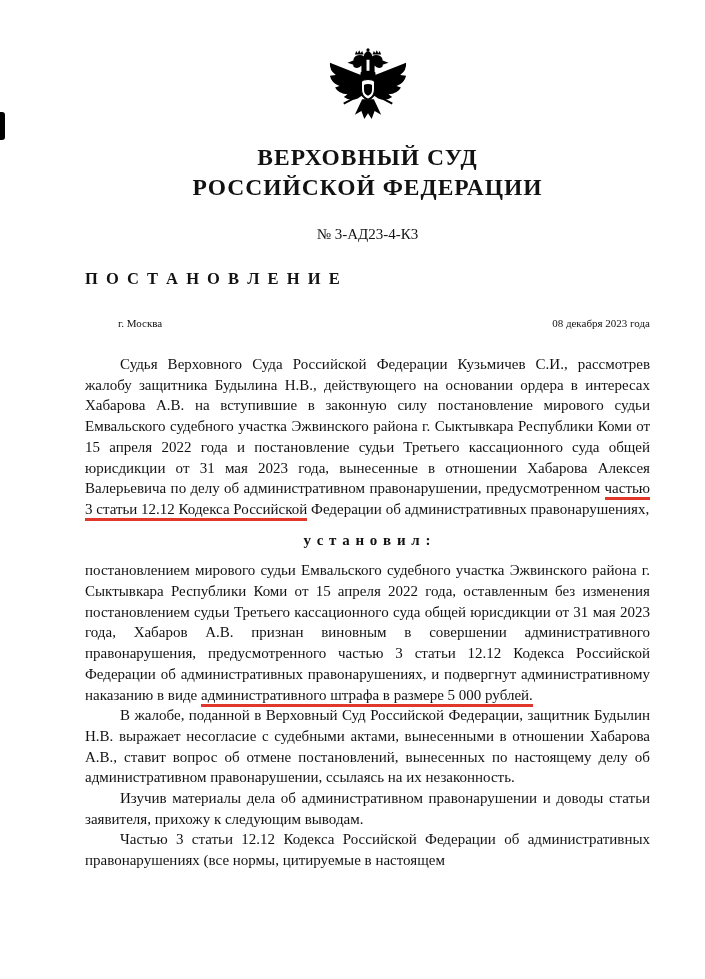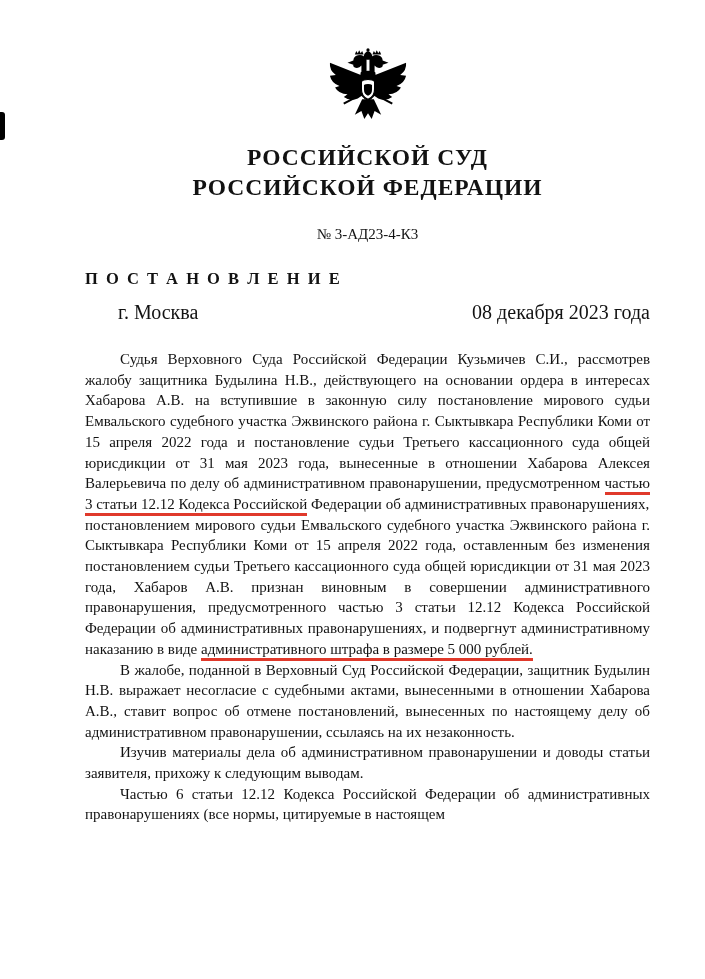--- a/index.html
+++ b/index.html
@@ -31,21 +31,21 @@
   }
   .case-number {
     text-align: center; font-size: 15px; margin-top: 24px;
   }
   .doc-title {
     text-align: left; font-weight: bold;
     font-size: 16.5px; letter-spacing: 2px; margin-top: 26px;
   }
   .place-date {
     display: flex; justify-content: space-between;
-    font-size: 20px; margin-top: 12px; padding-left: 33px;
+    font-size: 11px; margin-top: 28px; padding-left: 33px;
   }
   main {
     margin-top: 25px;
     font-size: 15px; line-height: 20.7px;
     text-align: justify;
   }
   main p { text-align: justify; }
   p.indent { text-indent: 35px; }
   .resolution {
     text-align: center; font-weight: bold;
@@ -79,35 +79,36 @@
         <path d="M54 13 q0 -7 6 -9 q6 2 6 9 l-2 3 h-8 z" fill="#000"></path>
         <circle cx="60" cy="2.6" r="2.2" fill="#000"></circle>
         <path d="M50 33 Q60 29 70 33 L72 52 Q72 68 60 72 Q48 68 48 52 Z" fill="#000"></path>
         <path d="M52 70 L42 91 L51 86 L55 97 L60 89 L65 97 L69 86 L78 91 L68 70 Z" fill="#000"></path>
         <path d="M60 43 q7 0 9 3 v10 q0 11 -9 14 q-9 -3 -9 -14 v-10 q2 -3 9 -3" fill="#fff" stroke="#000" stroke-width="1.6"></path>
         <path d="M60 49 q4 0 5.5 1.7 v6.3 q0 6.2 -5.5 8.2 q-5.5 -2 -5.5 -8.2 v-6.3 q1.5 -1.7 5.5 -1.7" fill="#000"></path>
       </svg>
     </div>
 
     <div class="court-name">
-      <div>РОССИЙСКОЙ СУД</div>
+      <div>ВЕРХОВНЫЙ СУД</div>
       <div>РОССИЙСКОЙ ФЕДЕРАЦИИ</div>
     </div>
 
     <div class="case-number">№ 3-АД23-4-К3</div>
 
     <div class="doc-title">П О С Т А Н О В Л Е Н И Е</div>
 
     <div class="place-date">
       <span>г. Москва</span>
       <span>08 декабря 2023 года</span>
     </div>
   </header>
 
   <main>
     <p class="indent"><span>Судья Верховного Суда Российской Федерации Кузьмичев С.И., рассмотрев жалобу защитника Будылина Н.В., действующего на основании ордера в интересах Хабарова А.В. на вступившие в законную силу постановление мирового судьи Емвальского судебного участка Эжвинского района г. Сыктывкара Республики Коми от 15 апреля 2022 года и постановление судьи Третьего кассационного суда общей юрисдикции от 31 мая 2023 года, вынесенные в отношении Хабарова Алексея Валерьевича по делу об административном правонарушении, предусмотренном </span><span class="red-mark">частью 3 статьи 12.12 Кодекса Российской</span><span> Федерации об административных правонарушениях,</span></p>
+    <p class="resolution">у с т а н о в и л :</p>
     <p><span>постановлением мирового судьи Емвальского судебного участка Эжвинского района г. Сыктывкара Республики Коми от 15 апреля 2022 года, оставленным без изменения постановлением судьи Третьего кассационного суда общей юрисдикции от 31 мая 2023 года, Хабаров А.В. признан виновным в совершении административного правонарушения, предусмотренного частью 3 статьи 12.12 Кодекса Российской Федерации об административных правонарушениях, и подвергнут административному наказанию в виде </span><span class="red-mark">административного штрафа в размере 5 000 рублей.</span></p>
     <p class="indent"><span>В жалобе, поданной в Верховный Суд Российской Федерации, защитник Будылин Н.В. выражает несогласие с судебными актами, вынесенными в отношении Хабарова А.В., ставит вопрос об отмене постановлений, вынесенных по настоящему делу об административном правонарушении, ссылаясь на их незаконность.</span></p>
     <p class="indent"><span>Изучив материалы дела об административном правонарушении и доводы статьи заявителя, прихожу к следующим выводам.</span></p>
-    <p class="indent"><span>Частью 6 статьи 12.12 Кодекса Российской Федерации об административных правонарушениях (все нормы, цитируемые в настоящем</span></p>
+    <p class="indent"><span>Частью 3 статьи 12.12 Кодекса Российской Федерации об административных правонарушениях (все нормы, цитируемые в настоящем</span></p>
   </main>
 
 </div>
 
 </body></html>

